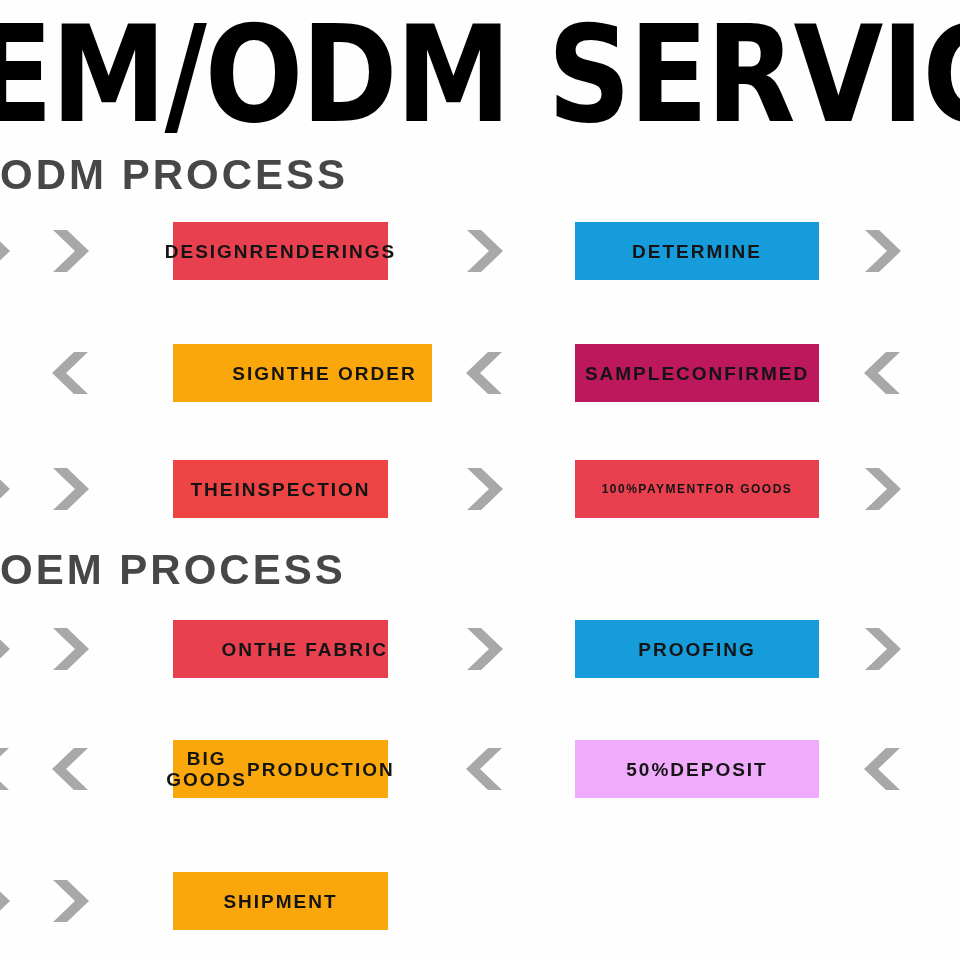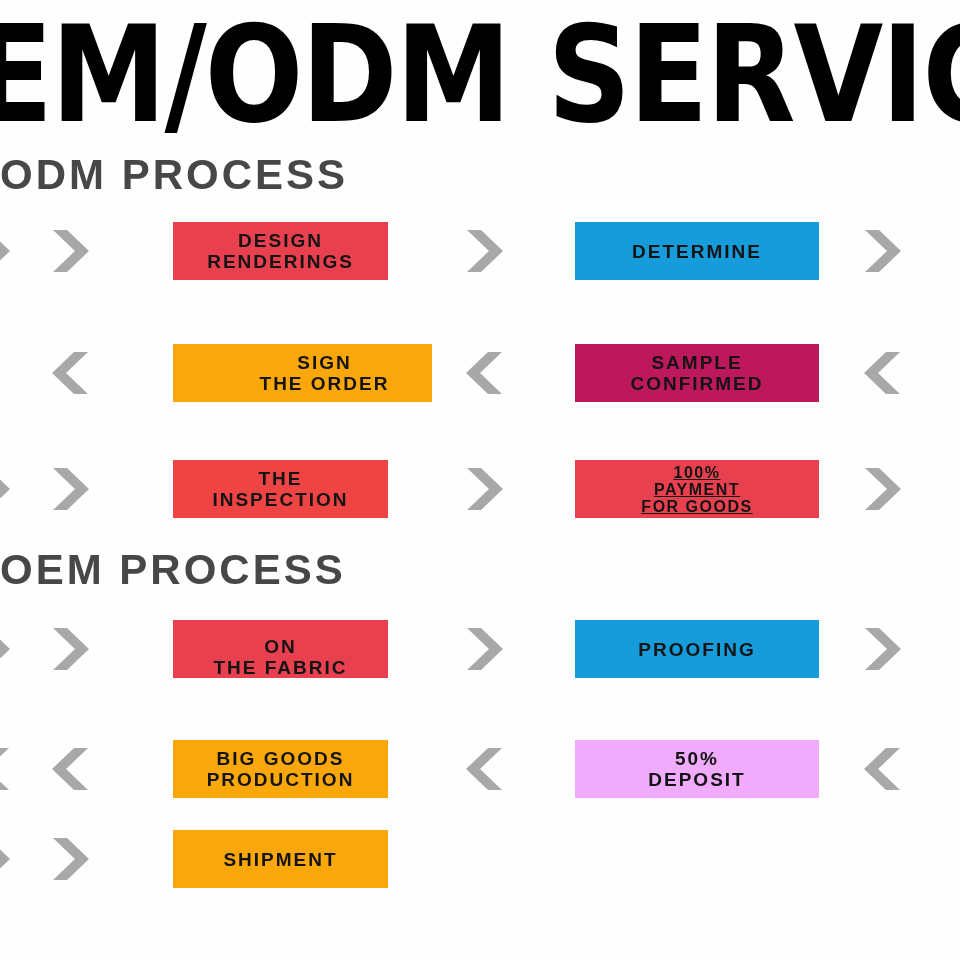--- a/index.html
+++ b/index.html
@@ -17,25 +17,25 @@
     color:var(--c-title,#000);
   }
   .heading{
     position:absolute;left:0;width:100%;text-align:left;
     font-weight:bold;font-size:42px;line-height:48px;letter-spacing:3px;
     color:var(--c-heading,#474747);
   }
   .row{position:absolute;left:0;width:960px;height:58px;}
   .box{
     position:absolute;top:0;height:58px;
-    display:flex;flex-direction:column;justify-content:center;align-items:center;
+    display:flex;flex-direction:row;justify-content:center;align-items:center;
     text-align:center;font-weight:bold;font-size:19px;line-height:21px;
     letter-spacing:2px;color:var(--c-boxtext,#141414);
   }
-  .box.lines3{font-size:16px;line-height:17px;letter-spacing:1.5px;text-decoration:underline;}
+  .box.lines3{font-size:12px;line-height:17px;letter-spacing:1.5px;}
   .box.b1{left:173px;width:215px;}
   .box.b2{left:575px;width:244px;}
   .chev{position:absolute;top:8px;width:37px;height:42px;}
   .chev svg{display:block;width:100%;height:100%;}
   .chev.dir-left svg{transform:scaleX(-1);}
   .chev.pos-edge{left:-27px;}
   .chev.pos-l{left:52px;}
   .chev.pos-m{left:466px;}
   .chev.pos-r{left:864px;}
 </style>
@@ -184,21 +184,21 @@
         <div class="box b2" style="background: #f0abfc;">
           <span>50%</span>
           <span>DEPOSIT</span>
         </div>
         <div class="chev dir-left pos-r">
           <svg viewBox="0 0 37 42">
             <polygon points="1,0 15,0 37,21 15,42 1,42 23,21" fill="#a8a8a8"></polygon>
           </svg>
         </div>
       </div>
-      <div class="row" style="top: 830px;">
+      <div class="row" style="top: 872px;">
         <div class="chev dir-right pos-edge">
           <svg viewBox="0 0 37 42">
             <polygon points="1,0 15,0 37,21 15,42 1,42 23,21" fill="#a8a8a8"></polygon>
           </svg>
         </div>
         <div class="chev dir-right pos-l">
           <svg viewBox="0 0 37 42">
             <polygon points="1,0 15,0 37,21 15,42 1,42 23,21" fill="#a8a8a8"></polygon>
           </svg>
         </div>

